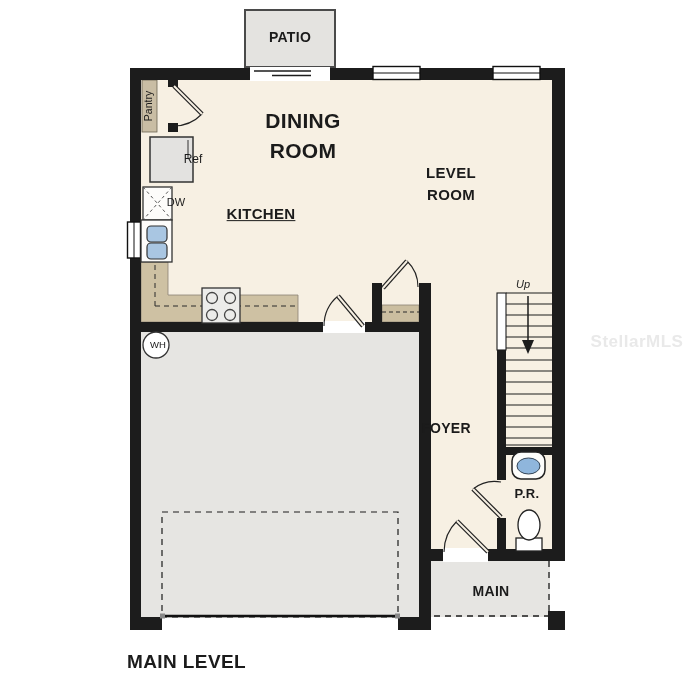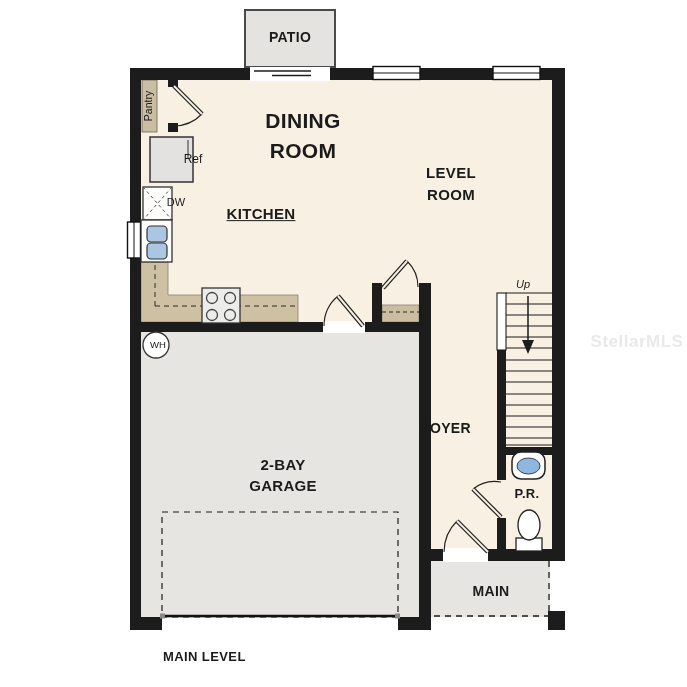--- a/index.html
+++ b/index.html
@@ -15,21 +15,21 @@
   #lbl-great{left:451px;top:184px;font-size:15px;}
   #lbl-garage{left:283px;top:475px;font-size:15px;line-height:1.4;}
   #lbl-foyer{left:446px;top:428px;font-size:14px;}
   #lbl-pr{left:527px;top:494px;font-size:13px;}
   #lbl-porch{left:491px;top:591px;font-size:14px;}
   #lbl-up{left:523px;top:285px;font-size:11px;font-style:italic;}
   #lbl-wh{left:158px;top:345px;font-size:9.5px;}
   #lbl-ref{left:171px;top:160px;font-size:12px;margin-left:22px;}
   #lbl-dw{left:157px;top:203px;font-size:11px;margin-left:19px;}
   #lbl-pantry{left:149px;top:106px;font-size:10.5px;transform:translate(-50%,-50%) rotate(-90deg);}
-  #lbl-main{left:127px;top:648px;transform:none;font-size:13px;letter-spacing:.4px;margin-left:36px;}
+  #lbl-main{left:127px;top:648px;transform:none;font-size:19px;letter-spacing:.4px;}
   #lbl-watermark{left:637px;top:342px;font-size:17px;font-weight:600;color:#e9e9e9;letter-spacing:.5px;}
 </style>
 </head>
 <body>
 
 <div id="plan">
 
 <svg width="687" height="687" viewBox="0 0 687 687">
 
   <g>
@@ -173,21 +173,20 @@
       <path d="M488,552 L457,521" stroke="#222" stroke-width="4.5"></path>
       <path d="M488,552 L457,521" stroke="#f7f0e3" stroke-width="2"></path>
     </g>
   </g>
 </svg>
 
   <div class="lbl" id="lbl-patio">PATIO</div>
   <div class="lbl" id="lbl-dining"><span style="display:block">DINING</span><span style="display:block">ROOM</span></div>
   <div class="lbl" id="lbl-kitchen">KITCHEN</div>
   <div class="lbl" id="lbl-great"><span style="display:block">LEVEL</span><span style="display:block">ROOM</span></div>
-  <div class="lbl" id="lbl-garage"><span style="display:block">2-BAY</span><span style="display:block">GARAGE</span></div>
   <div class="lbl" id="lbl-foyer">FOYER</div>
   <div class="lbl" id="lbl-pr">P.R.</div>
   <div class="lbl" id="lbl-porch">MAIN</div>
   <div class="lbl sm" id="lbl-up">Up</div>
   <div class="lbl sm" id="lbl-wh">WH</div>
   <div class="lbl sm" id="lbl-ref">Ref</div>
   <div class="lbl sm" id="lbl-dw">DW</div>
   <div class="lbl sm" id="lbl-pantry">Pantry</div>
   <div class="lbl" id="lbl-main">MAIN LEVEL</div>
   <div class="lbl" id="lbl-watermark">StellarMLS</div>

